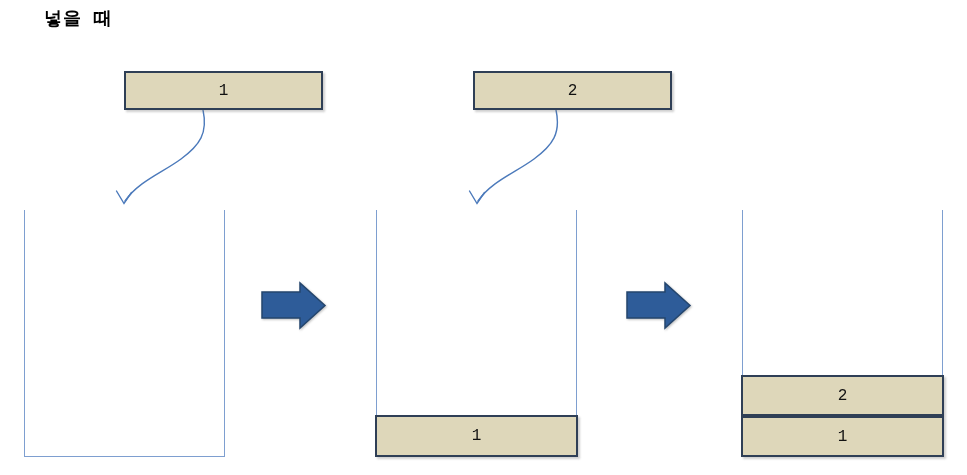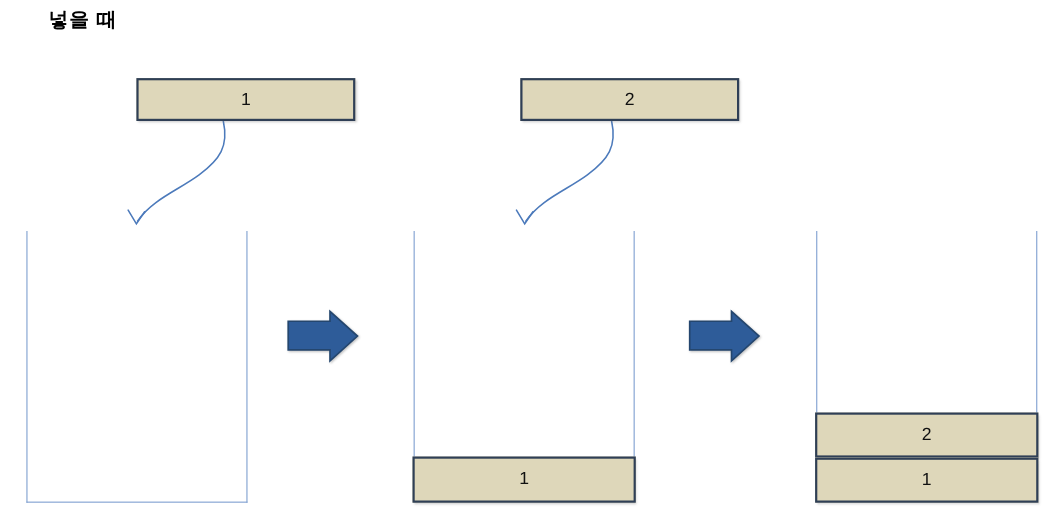--- a/index.html
+++ b/index.html
@@ -1,18 +1,18 @@
 <!DOCTYPE html>
 <html><head>
 <meta charset="utf-8">
 <style>
   html,body{margin:0;padding:0;background:#fff;}
   .canvas{
     position:relative;width:967px;height:475px;background:#ffffff;
-    font-family:Liberation Sans, sans-serif;overflow:hidden;border-radius:20px;
+    font-family:Liberation Mono, monospace;overflow:hidden;border-radius:20px;
   }
   .title{
     position:absolute;left:44px;top:6px;
     font-size:18px;font-weight:bold;color:#000;letter-spacing:1px;
   }
   .block{
     position:absolute;box-sizing:border-box;
     background:#ded7ba;border:2px solid #2f3f56;
     display:flex;align-items:center;justify-content:center;
     font-size:16px;color:#111;

